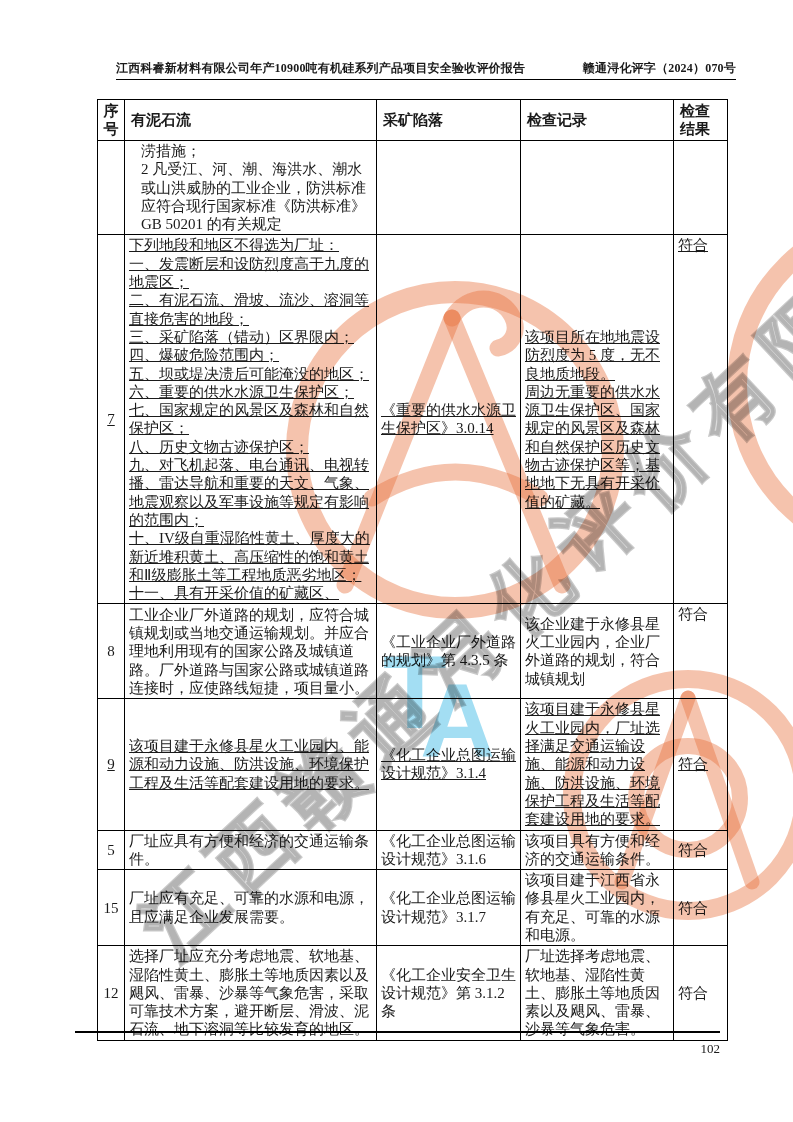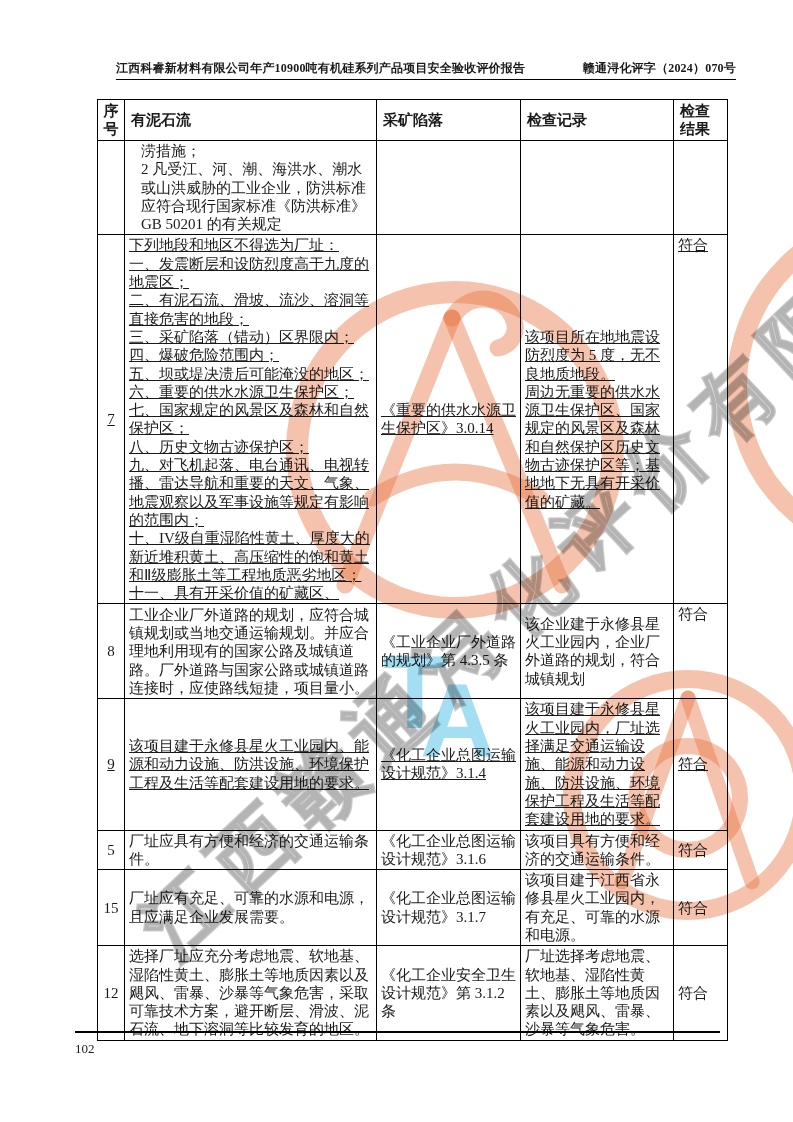--- a/index.html
+++ b/index.html
@@ -32,21 +32,21 @@
   tr.r6  td{height:85px;padding-left:16px;}
   tr.r7  td{height:364px;text-decoration:underline;}
   tr.r8  td{height:92px;}
   tr.r9  td{height:117px;text-decoration:underline;}
   tr.r10 td{height:35px;}
   tr.r11 td{height:73px;}
   tr.r12 td{height:91px;margin-left:36px;}
   
   .footer-rule{
     position:absolute;left:75px;top:1031px;width:645px;
-    border-top:2px solid #000;text-align:left;
+    border-top:2px solid #000;text-align:right;
     font-size:13px;padding-top:8px;
   }
   
   .wm{position:absolute;pointer-events:none;}
   .wm-blue{
     z-index:3;font-family:"Liberation Sans", sans-serif;font-weight:bold;
     font-size:104px;color:rgba(72,190,232,0.50);mix-blend-mode:multiply;line-height:1;
   }
   .wm-gray{
     z-index:4;left:128px;top:912px;width:1000px;

